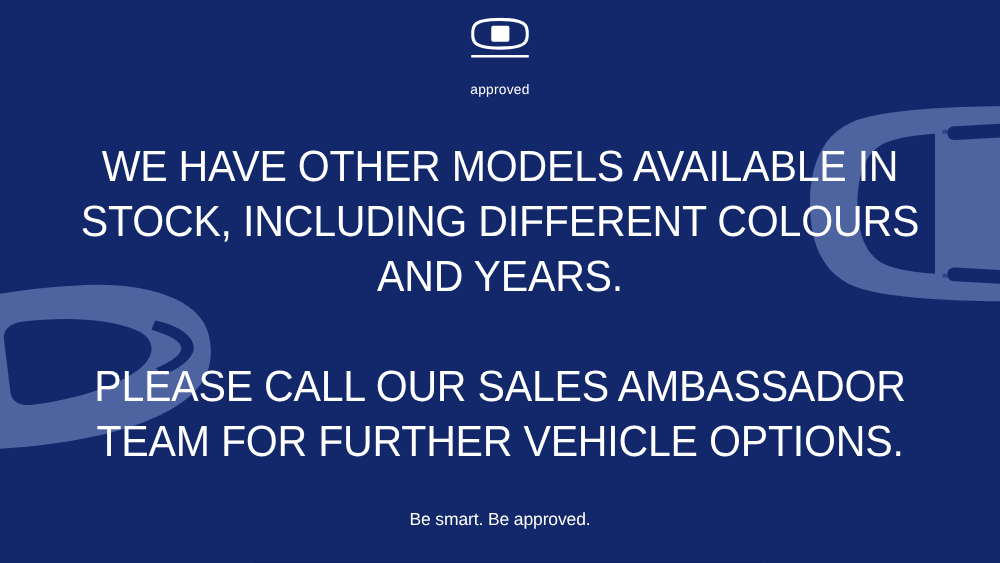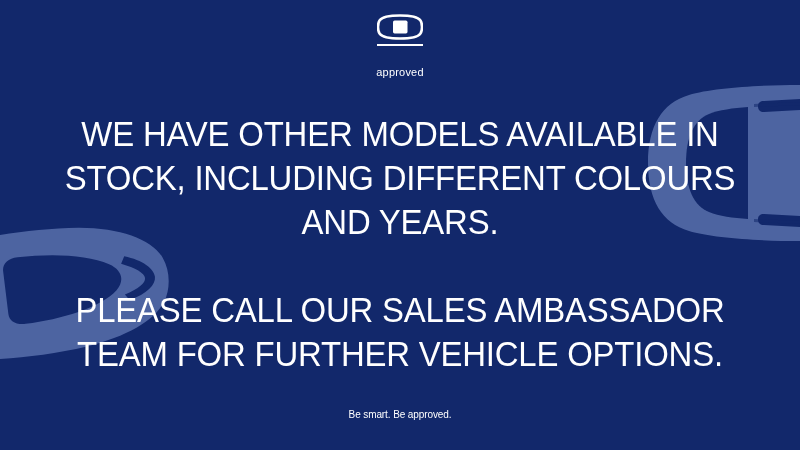--- a/index.html
+++ b/index.html
@@ -74,21 +74,21 @@
     transform: scaleX(0.94);
     transform-origin: center top;
     margin: 0;
     white-space: pre-line;
   }
   .headline.second {
     margin-top: 44px;
   }
   .tagline {
     color: #ffffff;
-    font-size: 10px;
+    font-size: 14px;
     line-height: 18px;
     font-weight: 400;
     margin-top: 30px;
     letter-spacing: -0.1px;
   }
 </style>
 </head>
 <body>
 
 <div id="stage">

